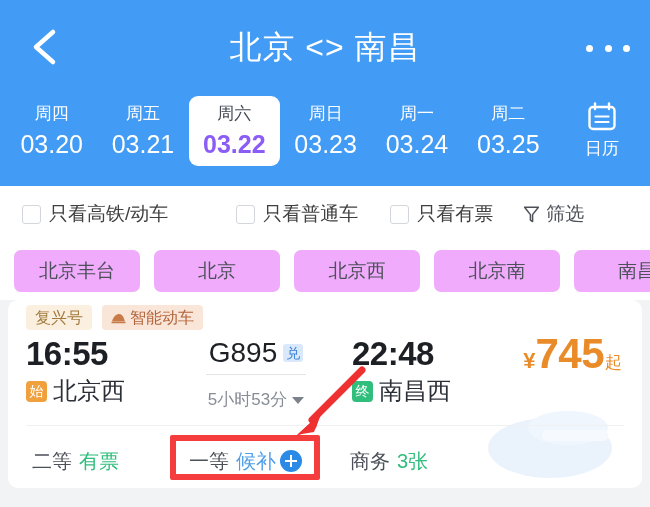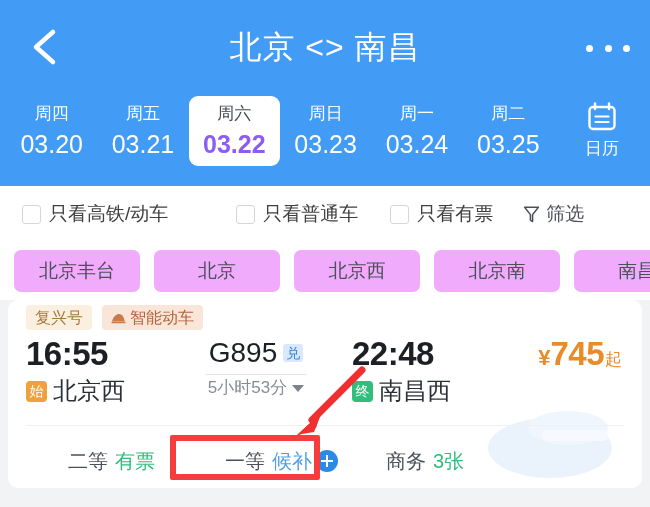--- a/index.html
+++ b/index.html
@@ -287,21 +287,21 @@
   .mid-line {
     width: 100px;
     height: 1px;
     background: #e2e4e8;
     margin: 2px auto 0;
   }
   .duration-line {
     display: flex;
     align-items: center;
     justify-content: center;
-    margin-top: 2px;
+    margin-top: 14px;
     text-align: right;
   }
   .duration {
     font-size: 17px;
     color: #878d96;
     line-height: 22px;
   }
   .caret {
     margin-left: 5px;
     width: 0; height: 0;
@@ -338,21 +338,21 @@
   }
 
   .price {
     position: absolute;
     right: 20px; top: 0;
     display: flex;
     align-items: baseline;
     color: #e98b28;
   }
   .price .yen { font-size: 22px; line-height: 40px; font-weight: 600; }
-  .price .amt { font-size: 33px; font-weight: 700; line-height: 40px; letter-spacing: -0.5px; }
+  .price .amt { font-size: 42px; font-weight: 700; line-height: 40px; letter-spacing: -0.5px; }
   .price .qi { font-size: 17px; line-height: 40px; margin-left: 1px; }
 
   .card-divider {
     position: absolute;
     left: 18px; top: 125px;
     width: 598px; height: 1px;
     background: #eef0f2;
   }
 
   .seat-row {
@@ -587,21 +587,21 @@
           <span class="yen">¥</span>
           <span class="amt">745</span>
           <span class="qi">起</span>
         </div>
       </div>
 
       <div class="card-divider"></div>
 
       <div class="seat-row">
 
-        <div class="seat" style="margin-left:60px;">
+        <div class="seat" style="margin-left:24px;">
           <span class="sname">二等</span>
           <span class="sval green">有票</span>
         </div>
 
         <div class="seat" style="margin-left:70px;">
           <span class="sname">一等</span>
           <span class="sval blue">候补</span>
           <span class="plus-icon"></span>
         </div>
 

